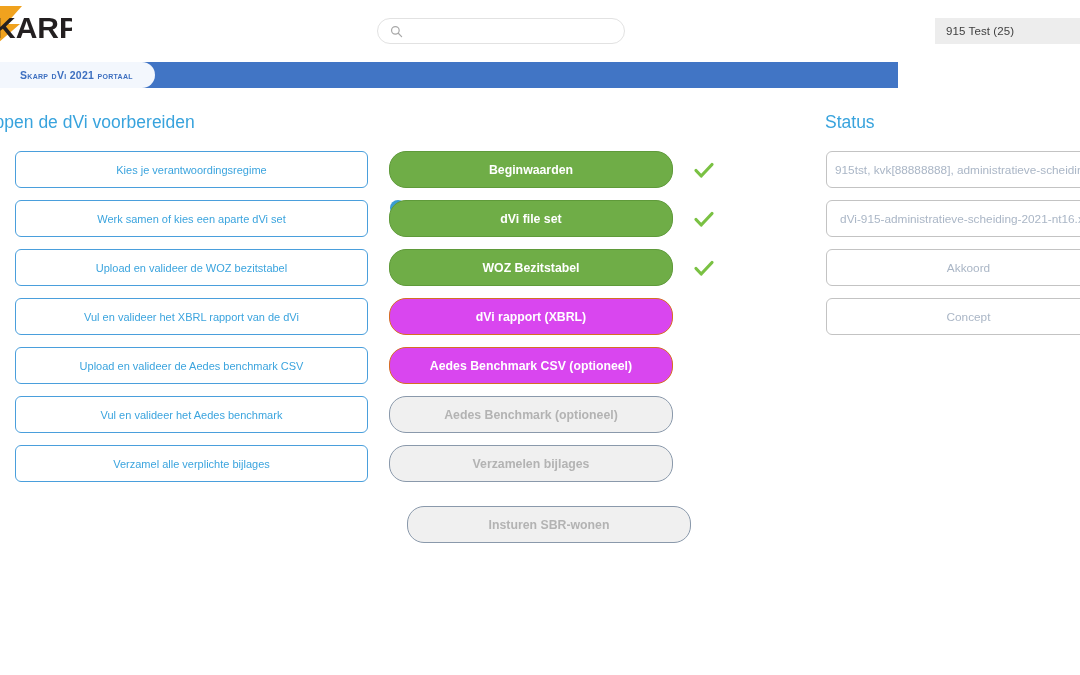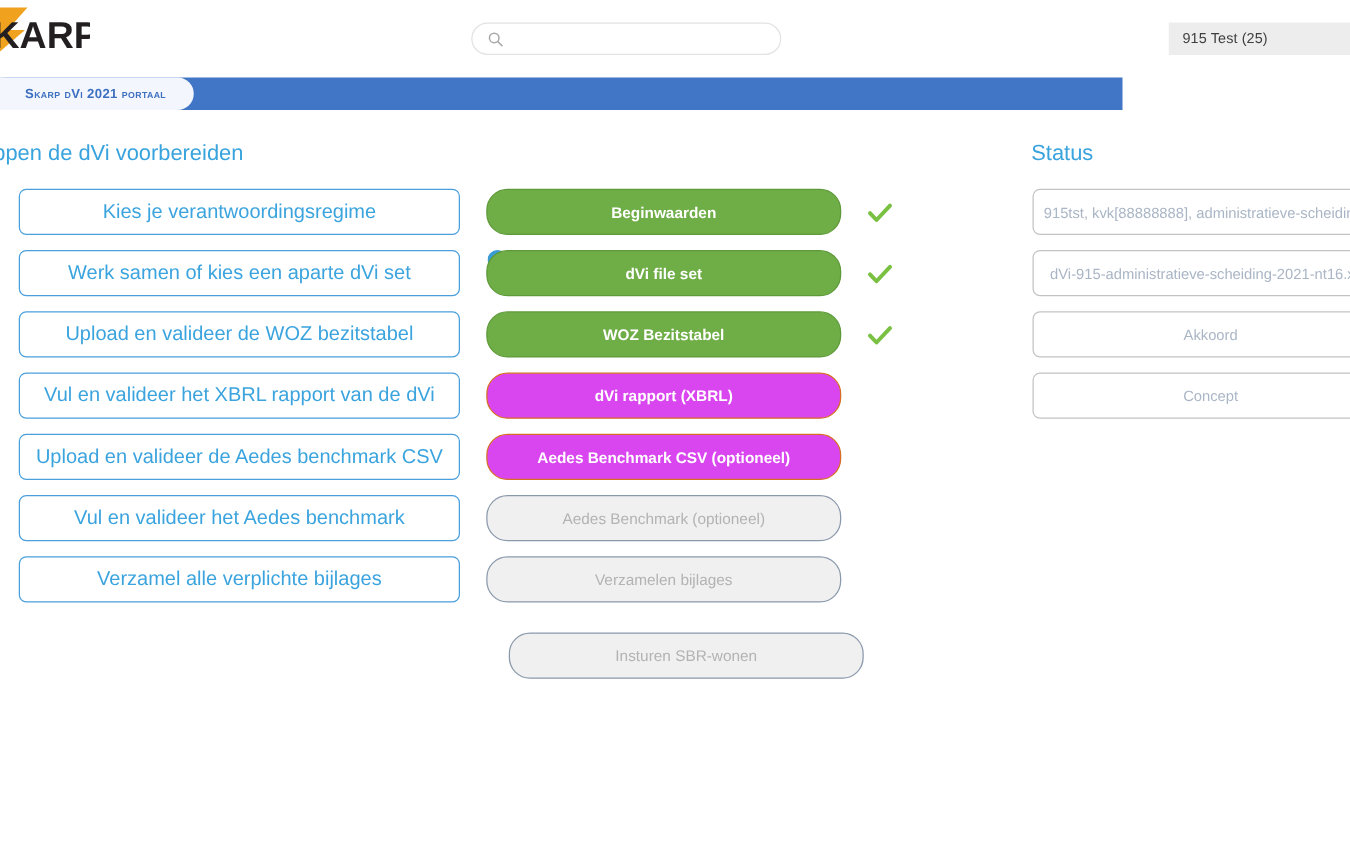--- a/index.html
+++ b/index.html
@@ -105,21 +105,21 @@
   .info-icon svg { display: block; }
 
   
   .step-btn {
     position: absolute; left: 15px;
     width: 353px; height: 37px;
     border: 1.6px solid #4a9fdc;
     border-radius: 6px;
     background: #ffffff;
     color: #3ba4de;
-    font-size: 16px;
+    font-size: 11px;
     display: flex; align-items: center; justify-content: center;
     text-align: center;
     cursor: pointer;
     white-space: nowrap;
   }
 
   
   .mid-btn {
     position: absolute; left: 389px;
     width: 284px; height: 37px;
@@ -138,21 +138,21 @@
   }
   .mid-btn.orange {
     background: #d946ef;
     border: 1.6px solid #d66f23;
     color: #ffffff;
   }
   .mid-btn.disabled {
     background: #f0f0f0;
     border: 1.6px solid #8a99ab;
     color: #b3b3b3;
-    font-weight: 400;
+    font-weight: 700;
   }
 
   .check-icon {
     position: absolute; left: 693px;
     width: 22px; height: 22px;
   }
   .check-icon svg { display: block; }
 
   
   .status-field {

